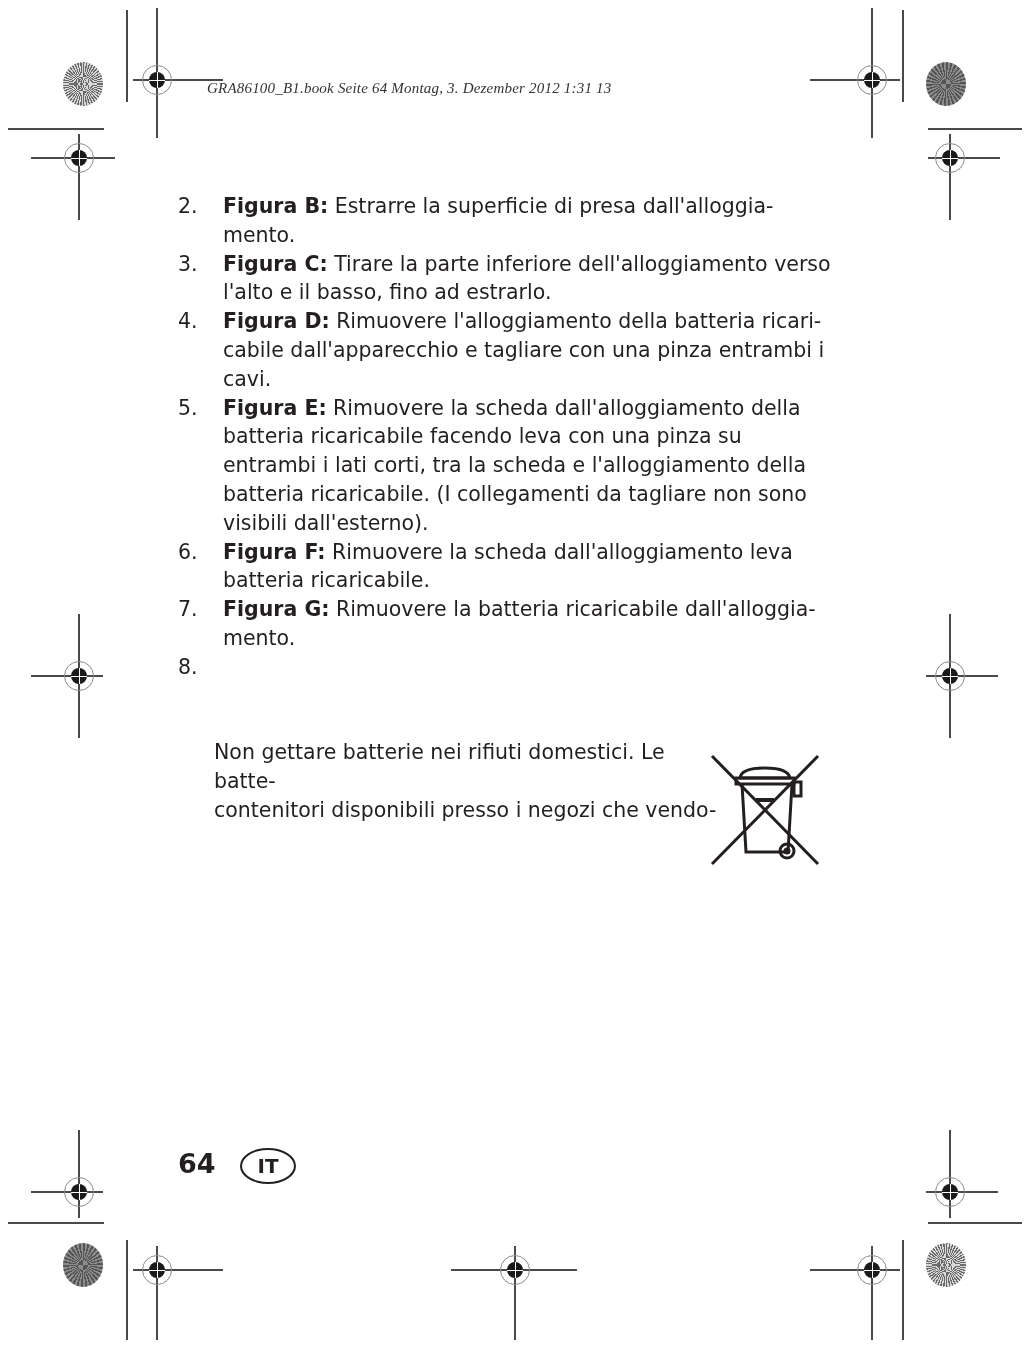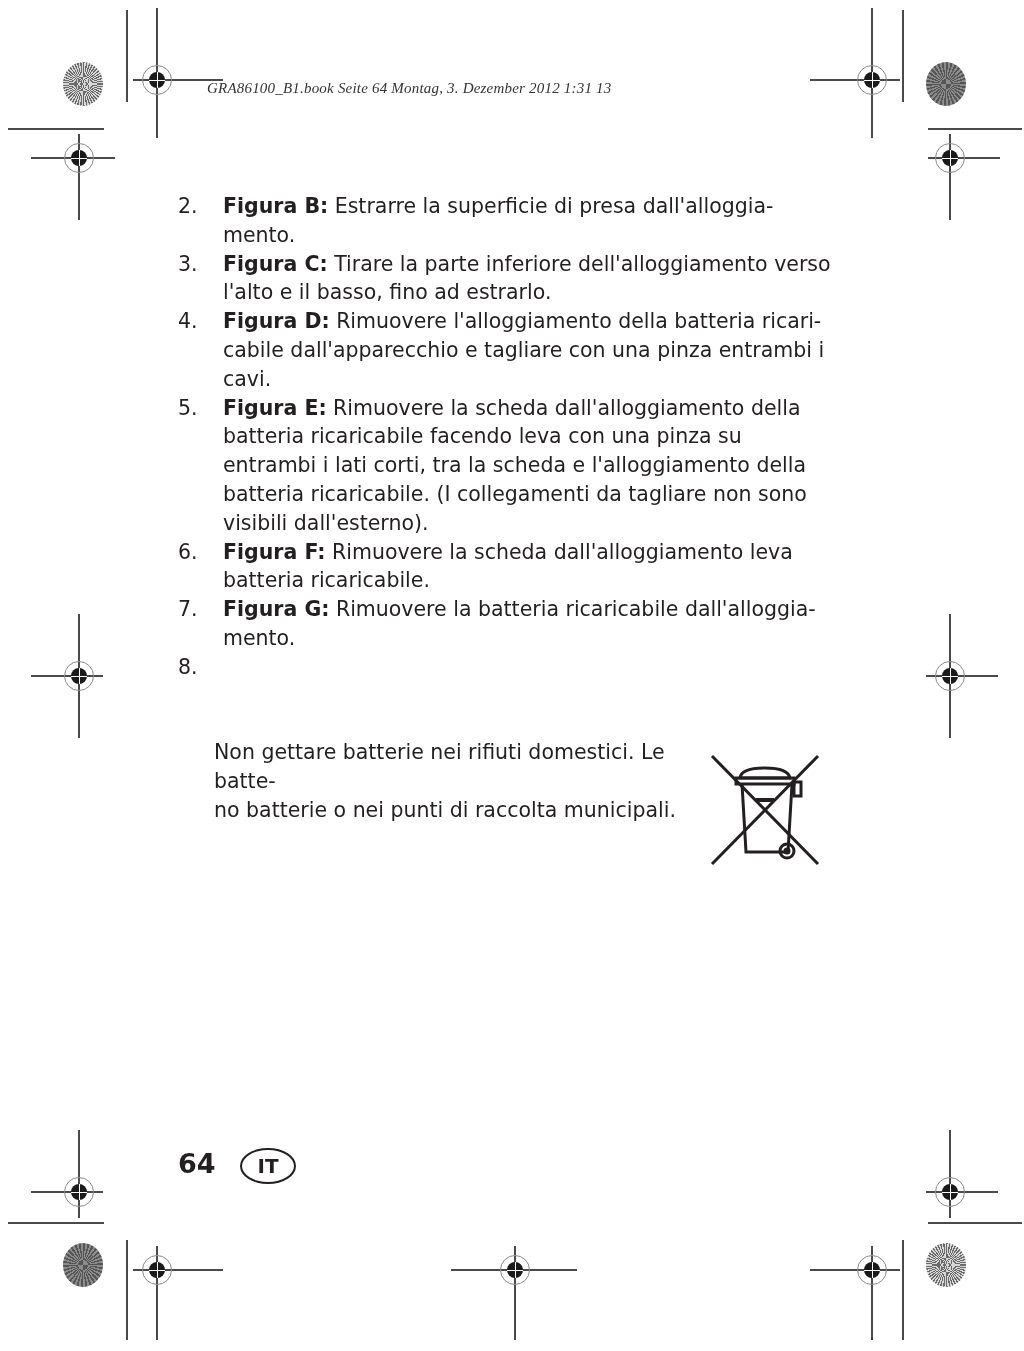--- a/index.html
+++ b/index.html
@@ -163,21 +163,21 @@
     <span class="num">7.</span>
     <span class="fig">Figura G:</span><span> Rimuovere la batteria ricaricabile dall'alloggia-mento.</span>
   </div>
   <div class="item tight">
     <span class="num">8.</span>
   </div>
 </div>
 
 <div class="para">
   <div class="narrow">Non gettare batterie nei rifiuti domestici. Le batte-</div>
-  <div class="narrow">no batterie o nei punti di raccolta municipali.</div>
+  <div class="narrow">contenitori disponibili presso i negozi che vendo-</div>
 </div>
 
 <svg class="weee" viewBox="0 0 114 116">
   <g fill="none" stroke="#231f20" stroke-width="3">
     <line x1="4" y1="4" x2="110" y2="112"></line>
     <line x1="110" y1="4" x2="4" y2="112"></line>
     <path d="M32 26 Q33 16 57 16 Q80 16 82 26 Z"></path>
     <rect x="28" y="26" width="58" height="6"></rect>
     <rect x="86" y="30" width="7" height="14"></rect>
     <path d="M34 32 L38 100 L80 100 L84 32"></path>

